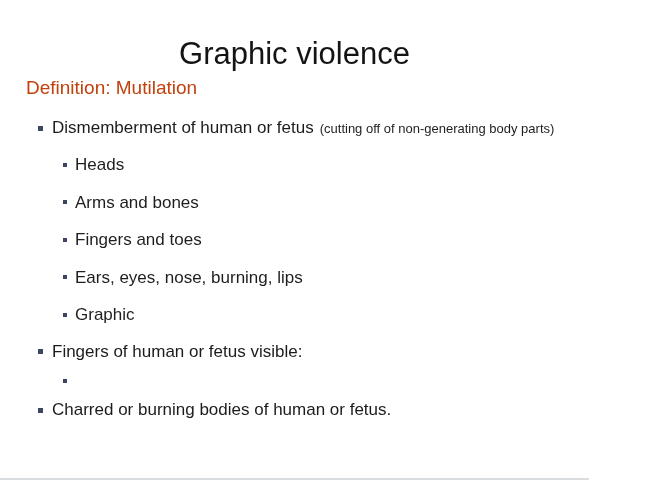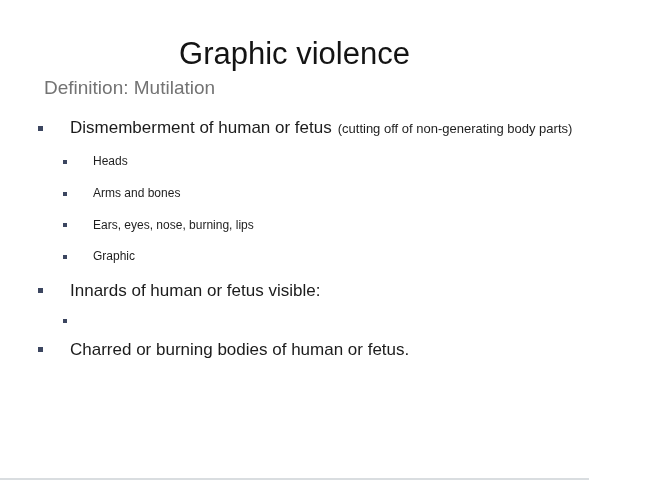--- a/index.html
+++ b/index.html
@@ -19,46 +19,45 @@
   .title {
     margin: 0;
     padding-top: 36px;
     text-align: center;
     font-size: 31px;
     font-weight: 400;
     line-height: 1.15;
     color: #141414;
   }
   .subtitle {
-    margin: 5px 0 0 44px;
+    margin: 5px 0 0 26px;
     font-size: 19px;
     font-weight: 400;
     line-height: 1.2;
-    color: #737373;
+    color: #c2410c;
   }
   .row {
     display: flex;
     align-items: center;
-    gap: 18px;
   }
   .marker {
     flex: 0 0 auto;
     background: #3c4660;
   }
   .m1 { width: 5px; height: 5px; margin-right: 9px; }
   .m2 { width: 4px; height: 4px; margin-right: 8px; }
   .l1 {
     margin-left: 38px;
     font-size: 17px;
     line-height: 1.15;
     color: #1c1c1c;
   }
   .l2 {
     margin-left: 63px;
-    font-size: 12px;
+    font-size: 17px;
     line-height: 1.15;
     color: #1e1e1e;
   }
   .suffix {
     font-size: 13px;
     margin-left: 6px;
     color: #1e1e1e;
   }
   .mt19 { margin-top: 19px; }
   .mt18 { margin-top: 18px; }
@@ -91,34 +90,38 @@
   <div class="row l2 mt17">
     <span class="marker m2"></span>
     <span>Heads</span>
   </div>
 
   <div class="row l2 mt18">
     <span class="marker m2"></span>
     <span>Arms and bones</span>
   </div>
 
+  <div class="row l2 mt18">
+    <span class="marker m2"></span>
+    <span>Fingers and toes</span>
+  </div>
 
   <div class="row l2 mt18">
     <span class="marker m2"></span>
     <span>Ears, eyes, nose, burning, lips</span>
   </div>
 
   <div class="row l2 mt18">
     <span class="marker m2"></span>
     <span>Graphic</span>
   </div>
 
   <div class="row l1 mt17">
     <span class="marker m1"></span>
-    <span>Innards of human or fetus visible:</span>
+    <span>Fingers of human or fetus visible:</span>
   </div>
 
   <div class="row l2 mt18">
     <span class="marker m2"></span>
   </div>
 
   <div class="row l1 mt17">
     <span class="marker m1"></span>
     <span>Charred or burning bodies of human or fetus.</span>
   </div>

